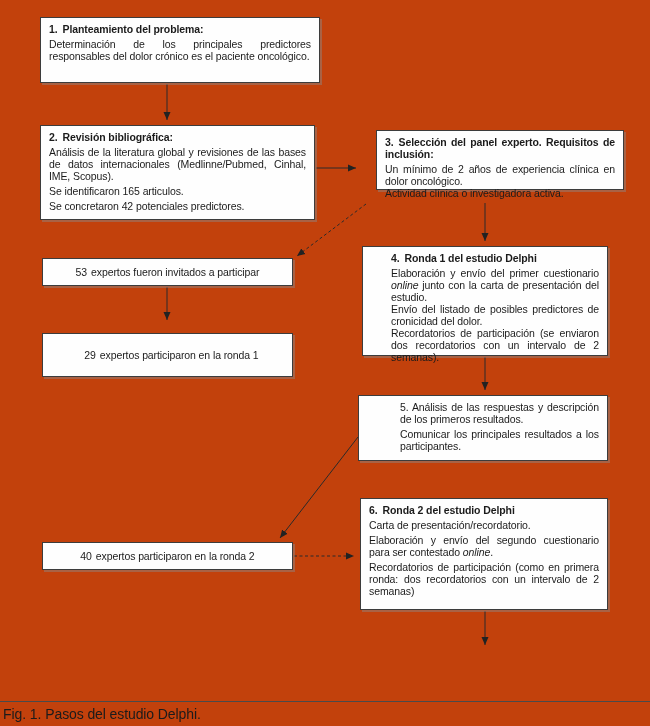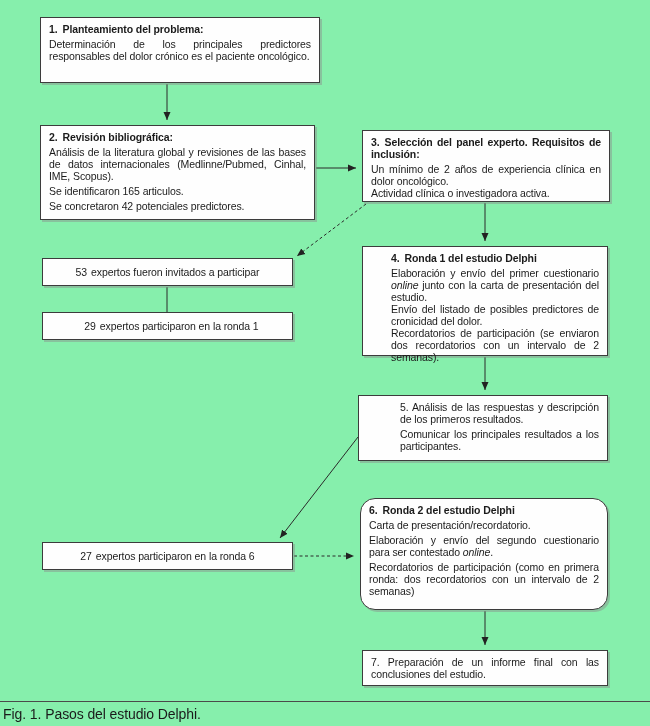--- a/index.html
+++ b/index.html
@@ -1,19 +1,19 @@
 <!DOCTYPE html>
 <html><head>
 <meta charset="utf-8">
 <style>
   html,body { margin:0; padding:0; background:#fdfdfd; }
   .canvas {
     position:relative; width:650px; height:726px;
     font-family:"Liberation Sans", sans-serif;
-    color:#1b1b1b; background:#86efac; overflow:hidden;
+    color:#1b1b1b; background:#c2410c; overflow:hidden;
   }
   .box {
     position:absolute; box-sizing:border-box;
     background:#fefefe; border:1px solid #3c3c3c;
     box-shadow:2px 2px 0 rgba(140,140,140,0.45);
     padding:5px 8px;
     font-size:10.5px; line-height:12px; letter-spacing:-0.1px;
   }
   .box p { margin:0 0 3px 0; text-align:justify; }
   .box p:last-child { margin-bottom:0; }
@@ -60,62 +60,59 @@
     <p>Determinación de los principales predictores responsables del dolor crónico es el paciente oncológico.</p>
   </div>
 
   <div class="box" style="left:40px; top:125px; width:275px; height:95px;">
     <p class="title"><span class="num">2.</span><span>Revisión bibliográfica:</span></p>
     <p>Análisis de la literatura global y revisiones de las bases de datos internacionales (Medlinne/Pubmed, Cinhal, IME, Scopus).</p>
     <p>Se identificaron 165 articulos.</p>
     <p>Se concretaron 42 potenciales predictores.</p>
   </div>
 
-  <div class="box" style="left:362px; top:130px; width:248px; height:72px;">
+  <div class="box" style="left:376px; top:130px; width:248px; height:60px;">
     <p class="title"><span class="num">3.</span><span>Selección del panel experto. Requisitos de inclusión:</span></p>
     <p style="margin-bottom:0;">Un mínimo de 2 años de experiencia clínica en dolor oncológico.</p>
     <p>Actividad clínica o investigadora activa.</p>
   </div>
 
   <div class="box sidebox" style="left:42px; top:258px; width:251px; height:28px;">
     <span class="b">53</span>
       <span>expertos fueron invitados a participar</span>
   </div>
 
-  <div class="box sidebox" style="left:42px; top:312px; width:251px; height:28px;padding-left:12px;">
+  <div class="box sidebox" style="left:42px; top:333px; width:251px; height:44px;padding-left:12px;">
     <span class="b">29</span>
       <span>expertos participaron en la ronda 1</span>
   </div>
 
   <div class="box" style="left:362px; top:246px; width:246px; height:110px;padding-left:28px;">
     <p class="title"><span class="num">4.</span><span>Ronda 1 del estudio Delphi</span></p>
     <p style="margin-bottom:0;"><span>Elaboración y envío del primer cuestionario </span><em>online</em><span> junto con la carta de presentación del estudio.</span></p>
     <p style="margin-bottom:0;">Envío del listado de posibles predictores de cronicidad del dolor.</p>
     <p>Recordatorios de participación (se enviaron dos recordatorios con un intervalo de 2 semanas).</p>
   </div>
 
   <div class="box" style="left:358px; top:395px; width:250px; height:66px;padding-left:41px;">
     <p><span class="b">5. Análisis</span><span> de las respuestas y descripción de los primeros resultados.</span></p>
     <p>Comunicar los principales resultados a los participantes.</p>
   </div>
 
-  <div class="box" style="left:360px; top:498px; width:248px; height:112px;border-radius:15px;">
+  <div class="box" style="left:360px; top:498px; width:248px; height:112px;">
     <p class="title"><span class="num">6.</span><span>Ronda 2 del estudio Delphi</span></p>
     <p>Carta de presentación/recordatorio.</p>
     <p><span>Elaboración y envío del segundo cuestionario para ser contestado </span><em>online</em><span>.</span></p>
     <p>Recordatorios de participación (como en primera ronda: dos recordatorios con un intervalo de 2 semanas)</p>
   </div>
 
   <div class="box sidebox" style="left:42px; top:542px; width:251px; height:28px;">
-    <span class="b">27</span>
-      <span>expertos participaron en la ronda 6</span>
+    <span class="b">40</span>
+      <span>expertos participaron en la ronda 2</span>
   </div>
 
-  <div class="box" style="left:362px; top:650px; width:246px; height:36px;">
-    <p><span class="b">7. Preparación de un informe final</span><span> con las conclusiones del estudio.</span></p>
-  </div>
 
   <div class="rule"></div>
   <div class="caption">
     <span class="b">Fig. 1.</span><span>Pasos del estudio Delphi.</span>
   </div>
 
 </div>
 
 </body></html>

